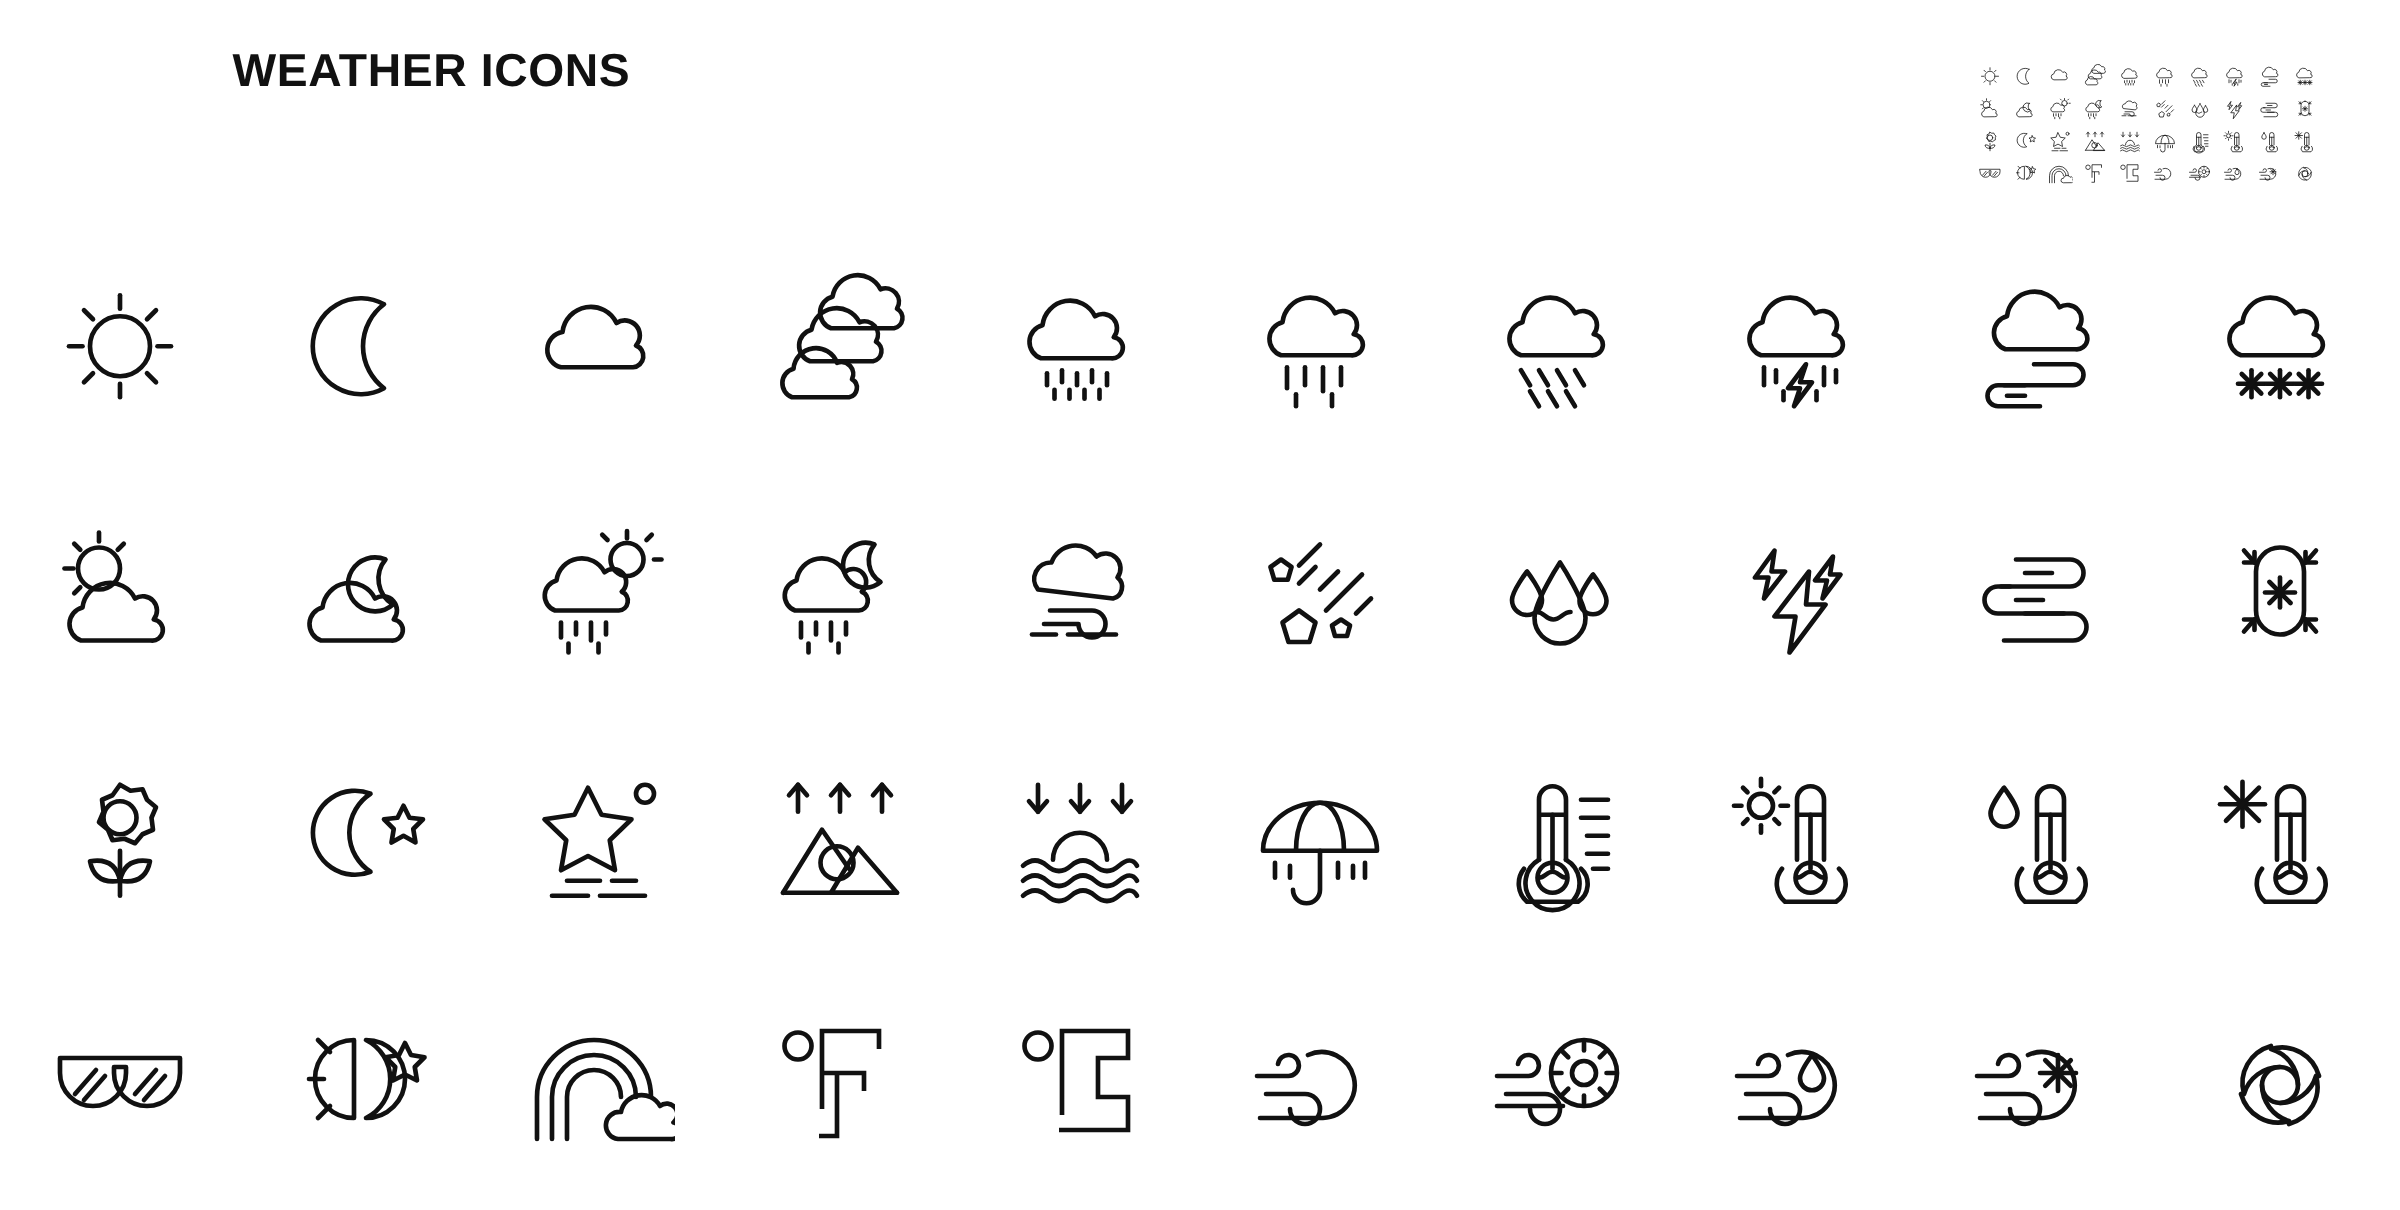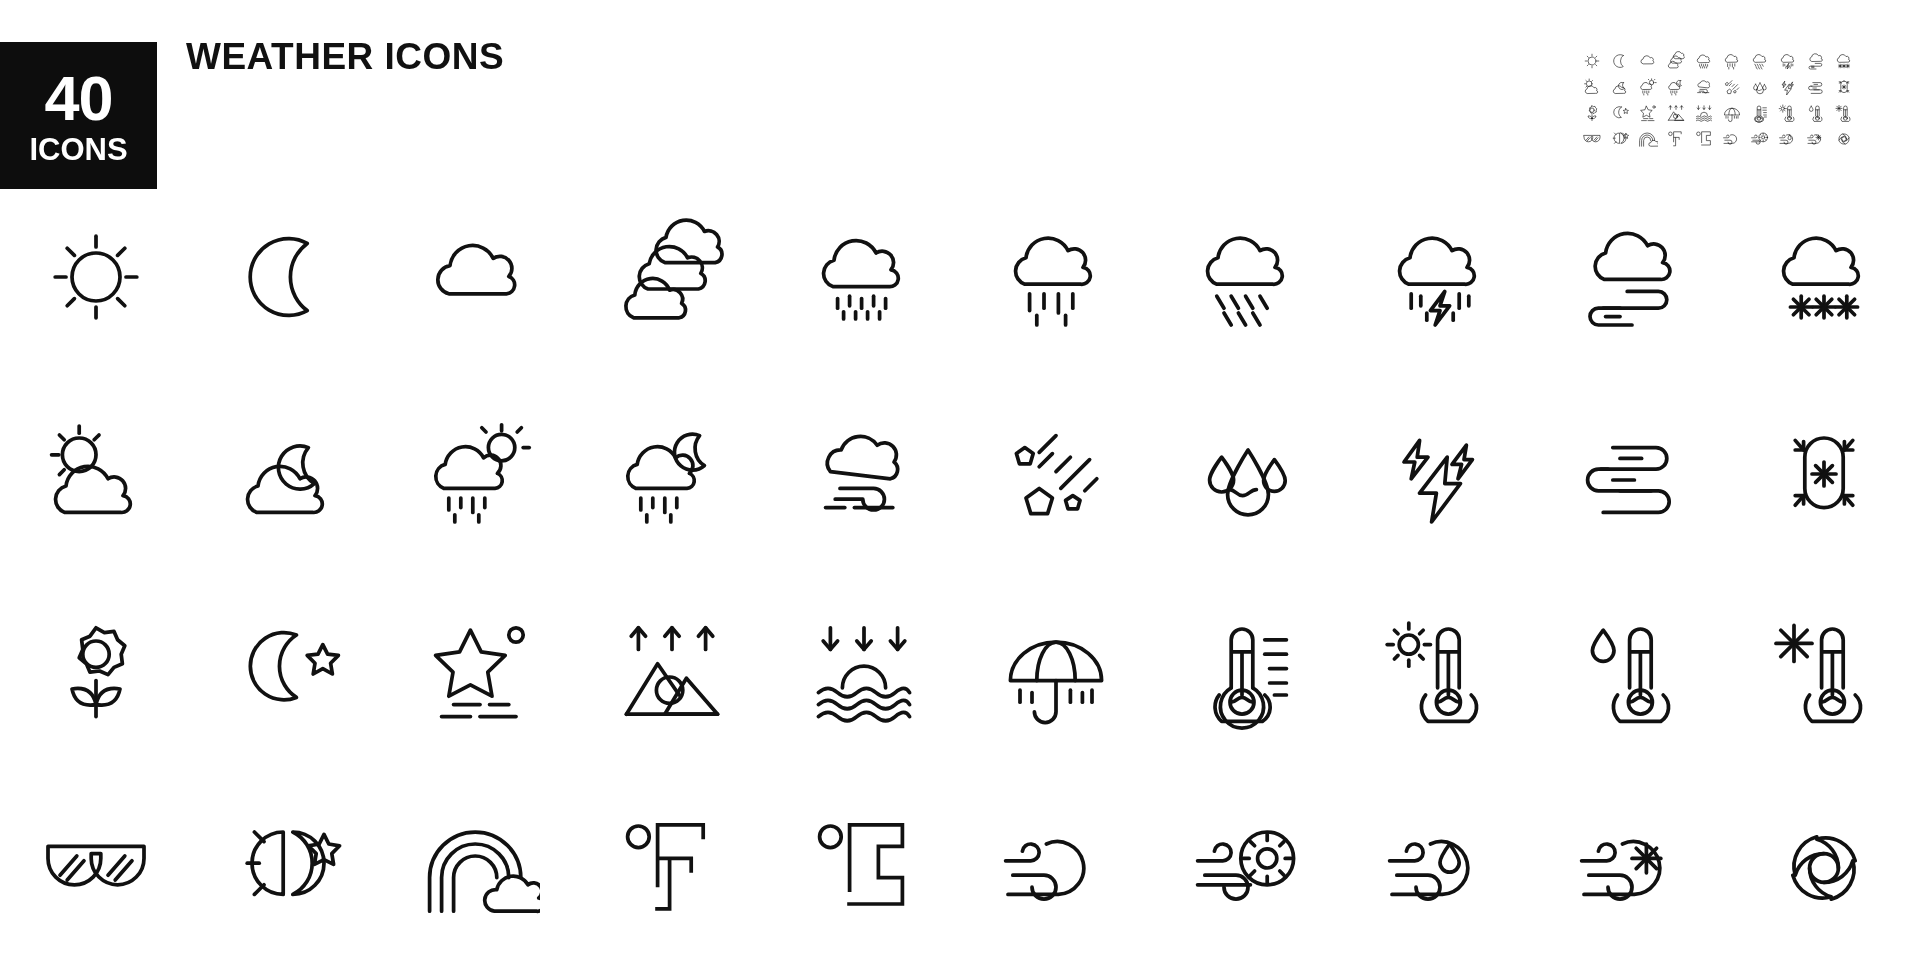--- a/index.html
+++ b/index.html
@@ -71,24 +71,20 @@
   .icon-stroke-sq{
     fill:none;stroke:#111111;stroke-width:3.1;
     stroke-linecap:butt;stroke-linejoin:miter;
   }
 </style>
 </head>
 <body>
 
 <div id="header">
 
-  <div id="count-badge">
-    <span id="count-number">40</span>
-    <span id="count-word">ICONS</span>
-  </div>
 
   <div id="title-block">
     <h1 id="main-title">WEATHER ICONS</h1>
   </div>
 
   <div id="preview-grid">
       <div class="mini-cell">
         <svg viewBox="0 0 100 100" xmlns="http://www.w3.org/2000/svg" class="">
     <circle class="icon-stroke" cx="50" cy="50" r="20" stroke-width="5"></circle>
     <line class="icon-stroke" x1="50" y1="16" x2="50" y2="25" stroke-width="5"></line>

